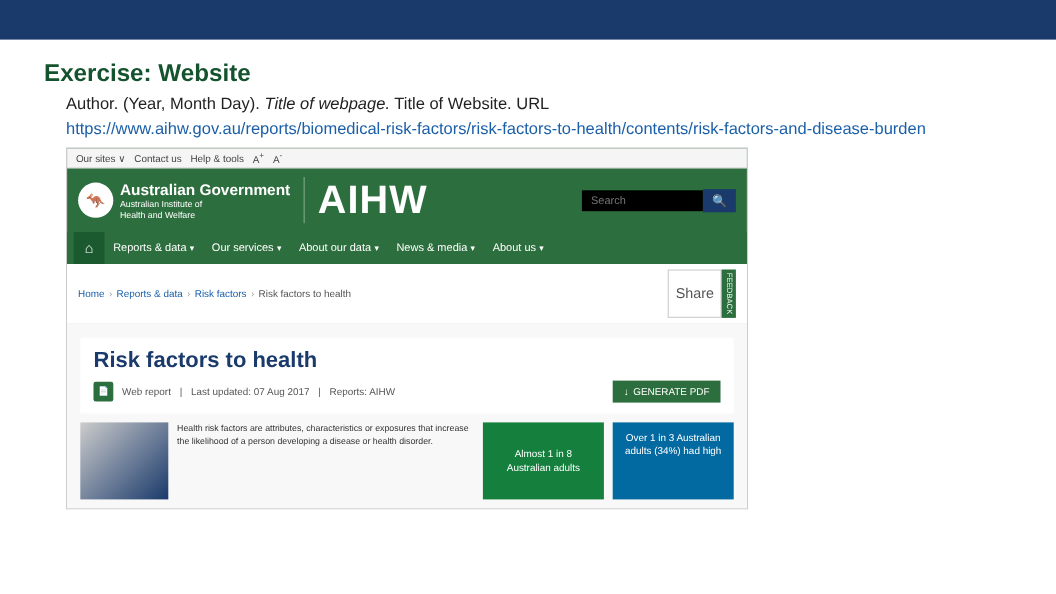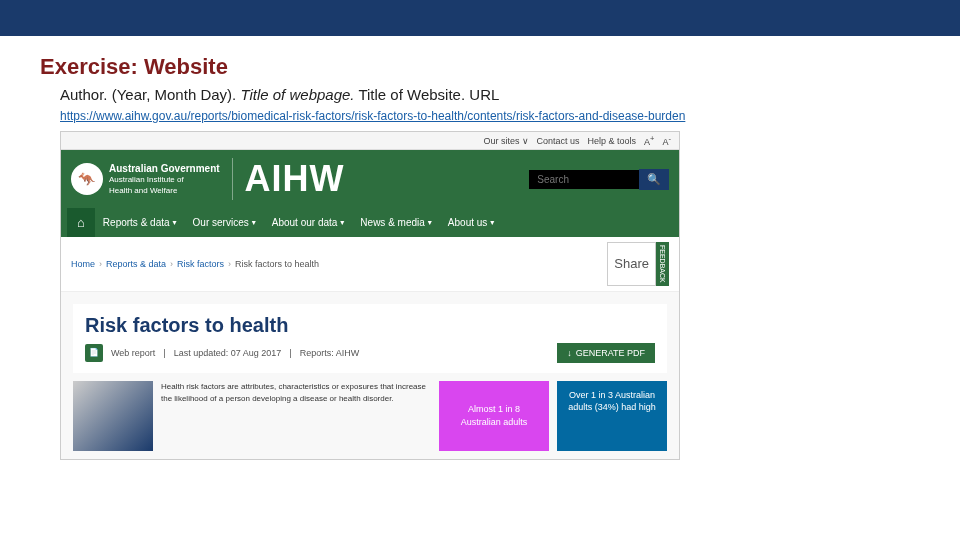--- a/index.html
+++ b/index.html
@@ -15,63 +15,62 @@
       background: #1a3a6b;
       height: 36px;
       width: 100%;
     }
 
     .slide-content {
       padding: 18px 40px 10px 40px;
     }
 
     .exercise-title {
-      color: #7f1d1d;
+      color: #14532d;
       font-size: 22px;
       font-weight: bold;
       margin-bottom: 6px;
     }
 
     .citation-line {
       font-size: 15px;
       color: #222;
       margin-bottom: 6px;
       margin-left: 20px;
     }
 
     .citation-line em {
     }
 
     .url-line {
-      font-size: 12px;
+      font-size: 15px;
       color: #1a5fa8;
       margin-left: 20px;
       margin-bottom: 8px;
-      text-decoration: underline;
     }
 
     
     .website-mockup {
       margin-left: 20px;
       border: 1px solid #ccc;
       width: 620px;
       background: #fff;
       font-family: Arial, sans-serif;
     }
 
     
     .aihw-header {
       background: #2d6e3e;
       padding: 0;
     }
 
     .aihw-top-bar {
       background: #f5f5f5;
       display: flex;
-      justify-content: flex-end;
+      justify-content: flex-start;
       align-items: center;
       padding: 2px 8px;
       font-size: 9px;
       color: #444;
       gap: 8px;
       border-bottom: 1px solid #ddd;
     }
 
     .aihw-logo-area {
       display: flex;
@@ -97,21 +96,21 @@
     }
 
     .gov-text {
       color: #fff;
       font-size: 8px;
       line-height: 1.3;
     }
 
     .gov-text .aust-gov {
       font-weight: bold;
-      font-size: 10px;
+      font-size: 14px;
     }
 
     .aihw-brand {
       margin-left: 12px;
       color: #fff;
       font-size: 36px;
       font-weight: bold;
       letter-spacing: 1px;
       border-left: 1px solid rgba(255,255,255,0.4);
       padding-left: 12px;
@@ -267,21 +266,21 @@
     }
 
     .content-text {
       font-size: 8px;
       color: #333;
       line-height: 1.5;
       flex: 1;
     }
 
     .stat-box-1 {
-      background: #d946ef;
+      background: #15803d;
       color: #fff;
       font-size: 9px;
       padding: 8px 10px;
       width: 110px;
       flex-shrink: 0;
       display: flex;
       align-items: center;
       justify-content: center;
       text-align: center;
       line-height: 1.4;

